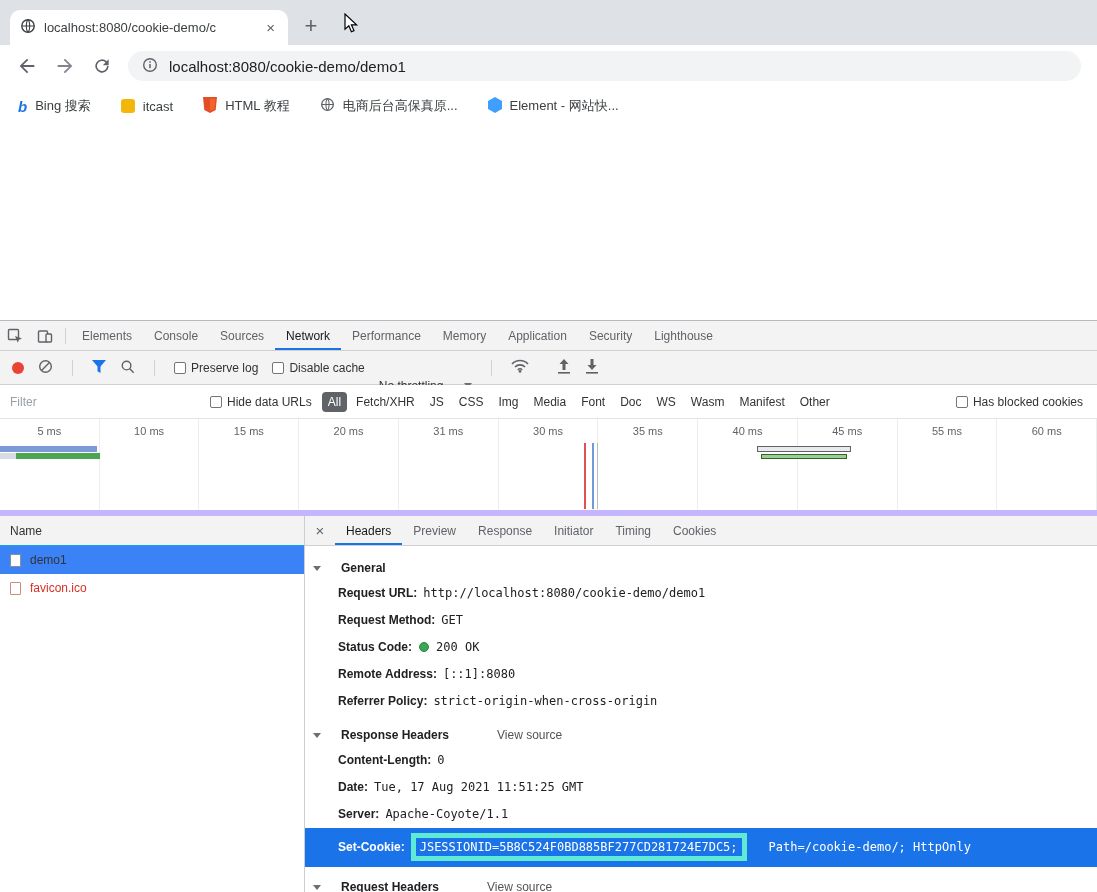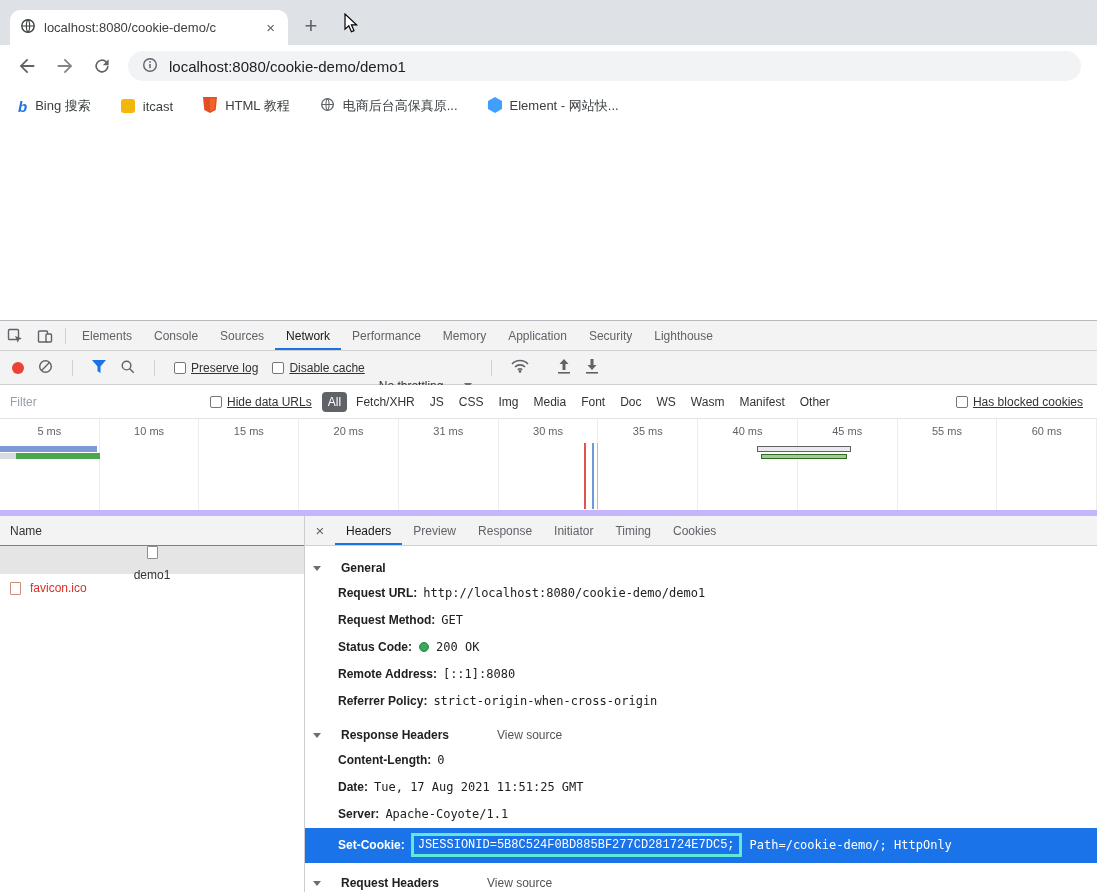--- a/index.html
+++ b/index.html
@@ -31,21 +31,21 @@
   .devtools { height: 572px; border-top: 1px solid #b6b9bd; display: flex; flex-direction: column; font-size: 12px; color: #333; background: #fff; }
 
   .dt-tabs { height: 30px; background: #f3f3f3; border-bottom: 1px solid #d0d0d0; display: flex; align-items: stretch; }
   .dt-iconbtn { width: 30px; display: flex; align-items: center; justify-content: center; }
   .vsep { width: 1px; height: 16px; background: #cfd1d4; align-self: center; margin: 0 5px; }
   .dt-tab { padding: 0 11px; display: flex; align-items: center; color: #5f6368; }
   .dt-tab.active { color: #1a1a1a; box-shadow: inset 0 -2px 0 #1a73e8; }
 
   .dt-controls { height: 34px; background: #f3f3f3; border-bottom: 1px solid #d0d0d0; display: flex; align-items: center; gap: 14px; padding: 0 12px; }
   .record-dot { width: 12px; height: 12px; border-radius: 50%; background: #ea4335; }
-  .cb-label { display: flex; align-items: center; gap: 5px; color: #333; text-decoration: underline; }
+  .cb-label { display: flex; align-items: center; gap: 5px; color: #333; }
   .cb { width: 12px; height: 12px; border: 1px solid #767676; border-radius: 2px; background: #fff; flex: none; }
   .throttle { display: flex; align-items: center; gap: 7px; color: #333; margin-top: 36px; }
   .caret-down { width: 0; height: 0; border-left: 4px solid transparent; border-right: 4px solid transparent; border-top: 5px solid #6e6e6e; }
 
   .dt-filterrow { height: 34px; background: #fff; border-bottom: 1px solid #e3e3e3; display: flex; align-items: center; gap: 10px; padding: 0 10px; }
   .filter-input { width: 190px; border: none; outline: none; font-size: 12px; color: #333; font-family: inherit; background: transparent; }
   .filter-input::placeholder { color: #9aa0a6; }
   .chips { display: flex; align-items: center; gap: 3px; }
   .chip { padding: 3px 6px; border-radius: 4px; color: #333; }
   .chip.active { background: #5f6368; color: #fff; }
@@ -59,21 +59,21 @@
   .tl-line-red  { left: 584px; top: 24px; width: 2px; height: 66px; background: #e05252; }
   .tl-line-blue { left: 592px; top: 24px; width: 2px; height: 66px; background: #6f9bd8; }
   .tl-line-gray { left: 597px; top: 24px; width: 1px; height: 66px; background: #b9bdc2; }
   .tl-bar-c { left: 757px; top: 27px; width: 94px; height: 6px; background: #e8eaed; border: 1px solid #5f6368; }
   .tl-bar-d { left: 761px; top: 35px; width: 86px; height: 5px; background: #9ccc9c; border: 1px solid #33691e; }
 
   .dt-main { flex: 1; display: flex; min-height: 0; }
   .dt-left { width: 305px; border-right: 1px solid #cacdd1; display: flex; flex-direction: column; background: #fff; flex: none; }
   .name-header { height: 30px; border-bottom: 1px solid #0ea5e9; background: #f3f3f3; display: flex; align-items: center; padding: 0 10px; color: #333; }
   .req-row { height: 28px; display: flex; align-items: center; gap: 9px; padding: 0 10px; color: #333; }
-  .req-row.selected { background: #e5e5e5; flex-direction: column; }
+  .req-row.selected { background: #3b82f6; }
   .req-row.error { color: #d93025; }
   .file-icon { width: 11px; height: 13px; border: 1px solid #8a8f94; background: #fff; border-radius: 1px; flex: none; }
   .req-row.error .file-icon { border-color: #cf8b7e; }
 
   .dt-right { flex: 1; display: flex; flex-direction: column; min-width: 0; background: #fff; }
   .detail-tabs { height: 30px; background: #f3f3f3; border-bottom: 1px solid #d0d0d0; display: flex; align-items: stretch; color: #5f6368; }
   .detail-close { width: 30px; display: flex; align-items: center; justify-content: center; font-size: 15px; color: #5f6368; }
   .detail-tab { padding: 0 11px; display: flex; align-items: center; }
   .detail-tab.active { color: #1a1a1a; box-shadow: inset 0 -2px 0 #1a73e8; }
 
@@ -81,21 +81,21 @@
   .section-header { display: flex; align-items: center; gap: 20px; padding: 5px 8px; font-weight: bold; color: #202124; font-size: 12px; }
   .section-header.spaced { margin-top: 8px; }
   .view-source { font-weight: normal; color: #545454; margin-left: 28px; }
   .tri-down { width: 0; height: 0; border-left: 4px solid transparent; border-right: 4px solid transparent; border-top: 5px solid #6e6e6e; }
   .hrow { padding: 5px 8px 6px 33px; display: flex; align-items: center; gap: 6px; line-height: 16px; }
   .hname { font-weight: bold; color: #202124; white-space: nowrap; }
   .hval { font-family: "DejaVu Sans Mono", "Liberation Mono", monospace; font-size: 12px; color: #202124; white-space: nowrap; }
   .status-dot { width: 10px; height: 10px; border-radius: 50%; background: #3aa757; border: 1px solid #2d8443; margin: 0 1px; flex: none; }
   .hrow.cookie { background: #1a73e8; }
   .hrow.cookie .hname, .hrow.cookie .hval { color: #fff; }
-  .redbox { border: 3px solid #5eead4; padding: 1px 4px; margin-right: 2px; display: inline-block; font-family: Liberation Mono, monospace; }
+  .redbox { border: 5px solid #5eead4; padding: 1px 4px; margin-right: 16px; display: inline-block; }
 </style>
 </head>
 <body>
 
 <div class="screen">
 
   <div class="tabstrip">
     <div class="tab">
       <span>
         <svg width="16" height="16" viewBox="0 0 16 16">

